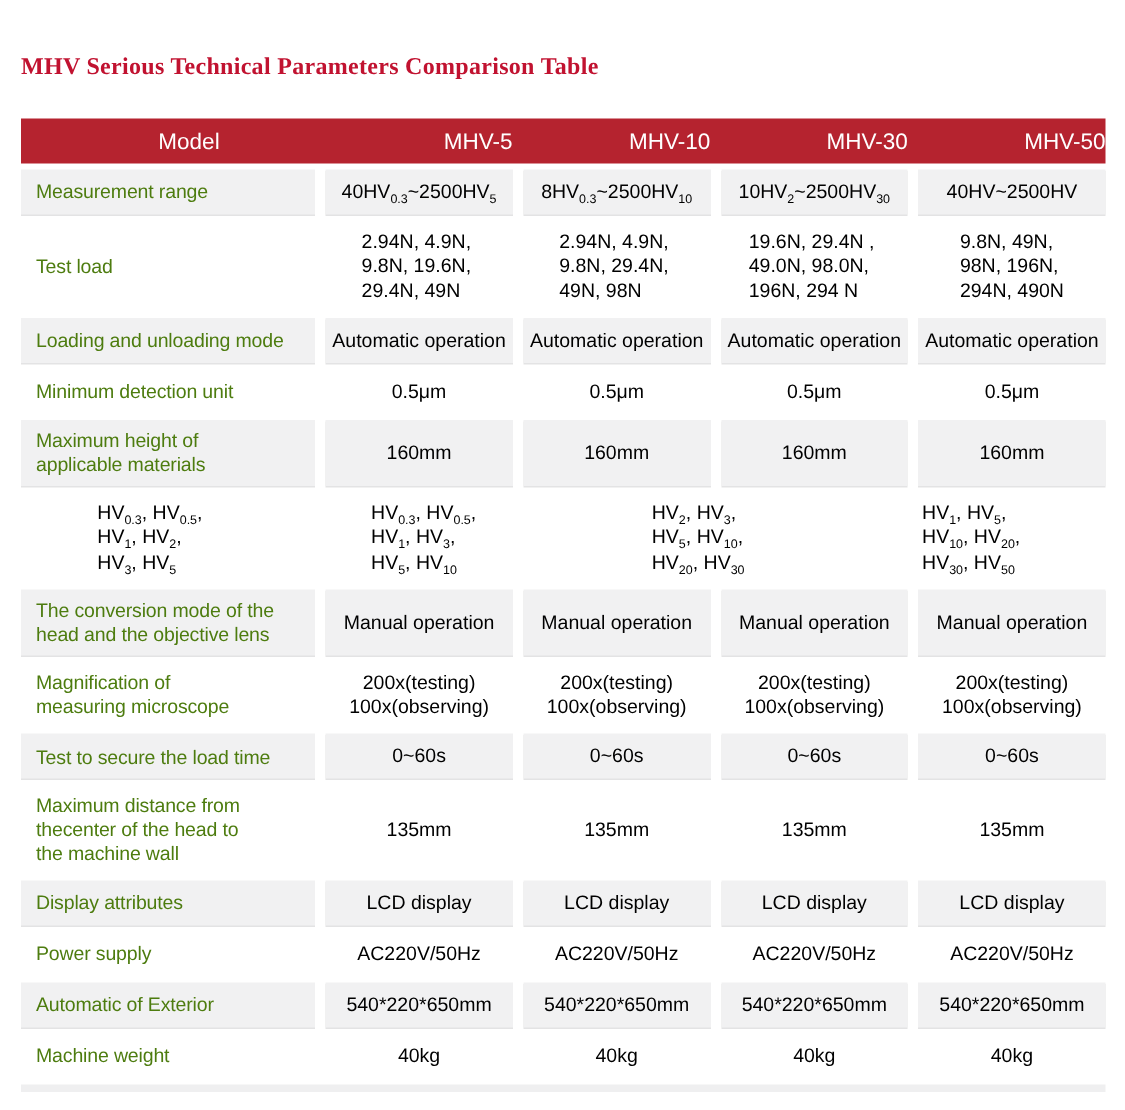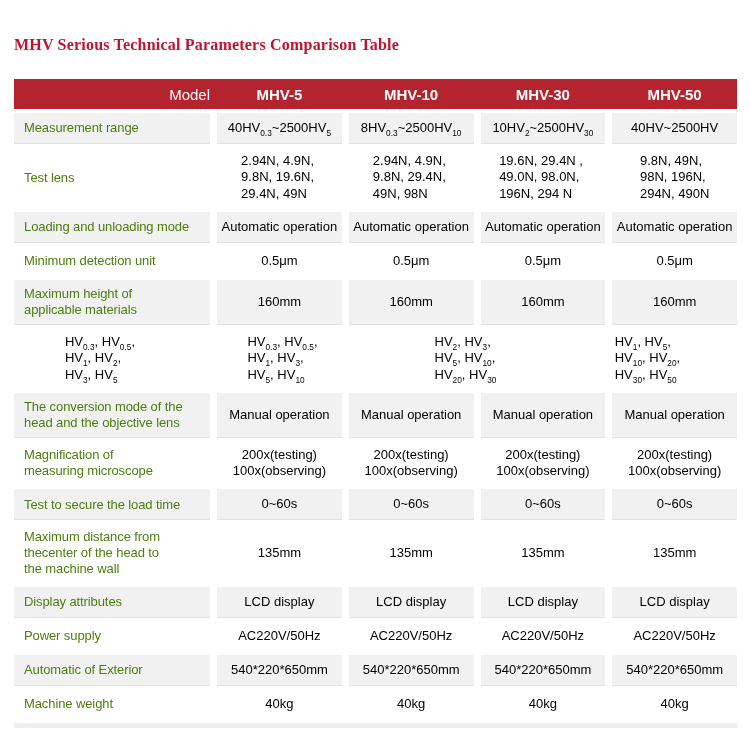--- a/index.html
+++ b/index.html
@@ -22,22 +22,22 @@
 
   .spec-table { margin-top: 25px; }
 
   
   .thead {
     display: flex; gap: 7px; align-items: center;
     background: #b5232f;
     height: 30px;
   }
   .hcell { color: #ffffff; font-size: 15px; }
-  .hcell.label { flex: 0 0 196px; box-sizing: border-box; padding-left: 28px; text-align: right; }
-  .hcell.col { flex: 1 1 0; text-align: center; font-weight: bold; }
+  .hcell.label { flex: 0 0 196px; box-sizing: border-box; padding-left: 28px; text-align: center; }
+  .hcell.col { flex: 1 1 0; text-align: right; }
 
   .tbody .row { display: flex; gap: 7px; margin-top: 4px; }
   .cell {
     box-sizing: border-box;
     display: flex; align-items: center;
     min-height: 30px;
     font-size: 13px;
   }
   .cell.label {
     flex: 0 0 196px;
@@ -100,21 +100,21 @@
         <div class="cell val">
             <span class="inner">10HV<sub>2</sub>~2500HV<sub>30</sub></span>
           </div>
         <div class="cell val">
             <span class="inner">40HV~2500HV</span>
           </div>
       </div>
 
       <div class="row list-align">
         <div class="cell label">
-            <span class="inner">Test lens</span>
+            <span class="inner">Test load</span>
           </div>
         <div class="cell val">
             <span class="inner">2.94N,&nbsp;4.9N,&nbsp;<br>9.8N,&nbsp;19.6N,&nbsp;<br>29.4N,&nbsp;49N</span>
           </div>
         <div class="cell val">
             <span class="inner">2.94N,&nbsp;4.9N,&nbsp;<br>9.8N,&nbsp;29.4N,&nbsp;<br>49N,&nbsp;98N</span>
           </div>
         <div class="cell val">
             <span class="inner">19.6N,&nbsp;29.4N ,&nbsp;<br>49.0N,&nbsp;98.0N,&nbsp;<br>196N,&nbsp;294 N</span>
           </div>

